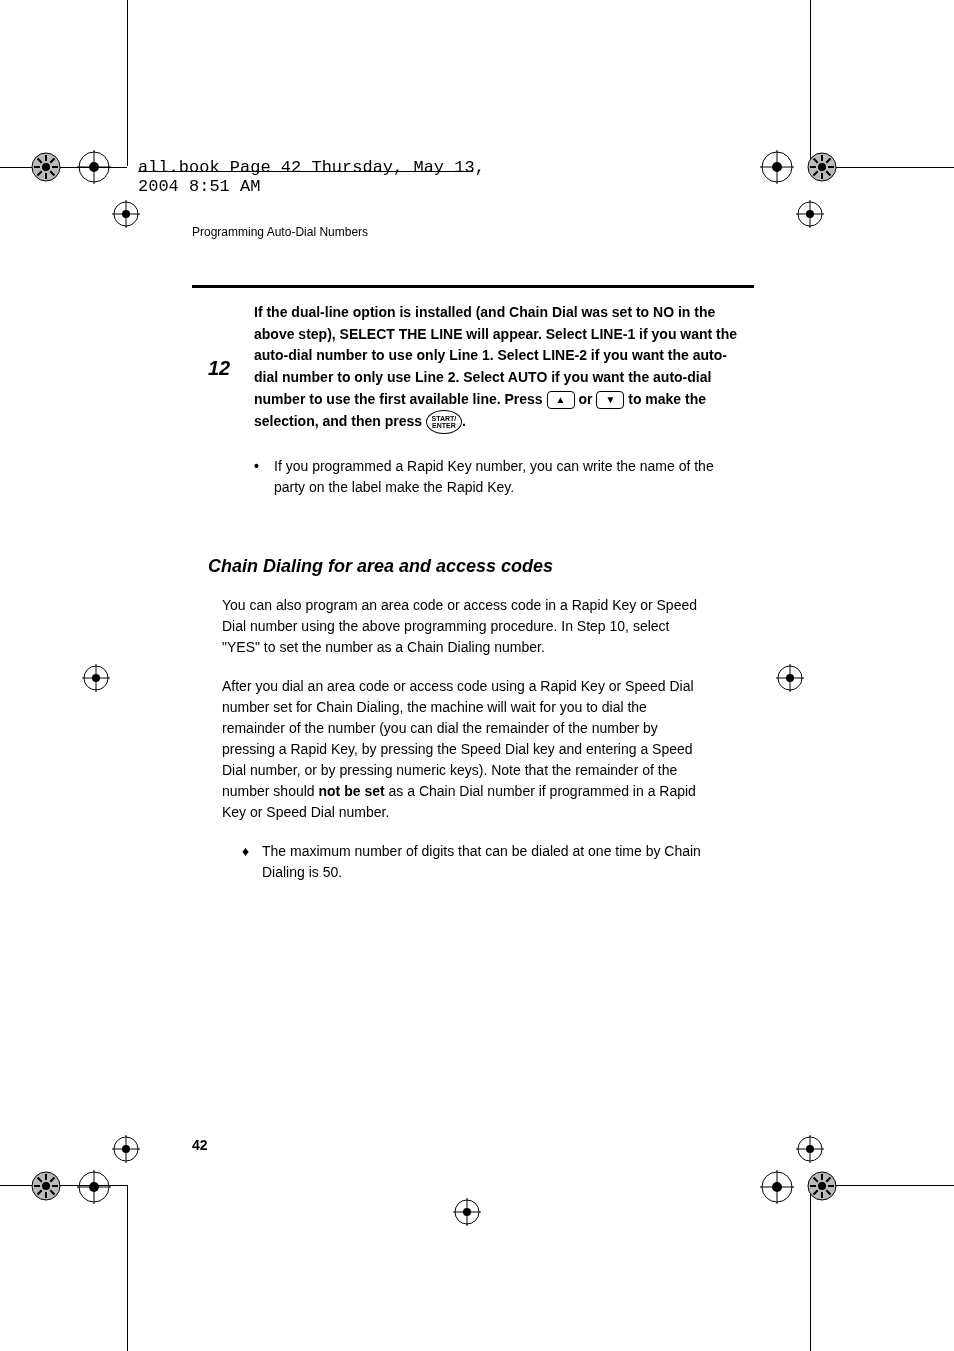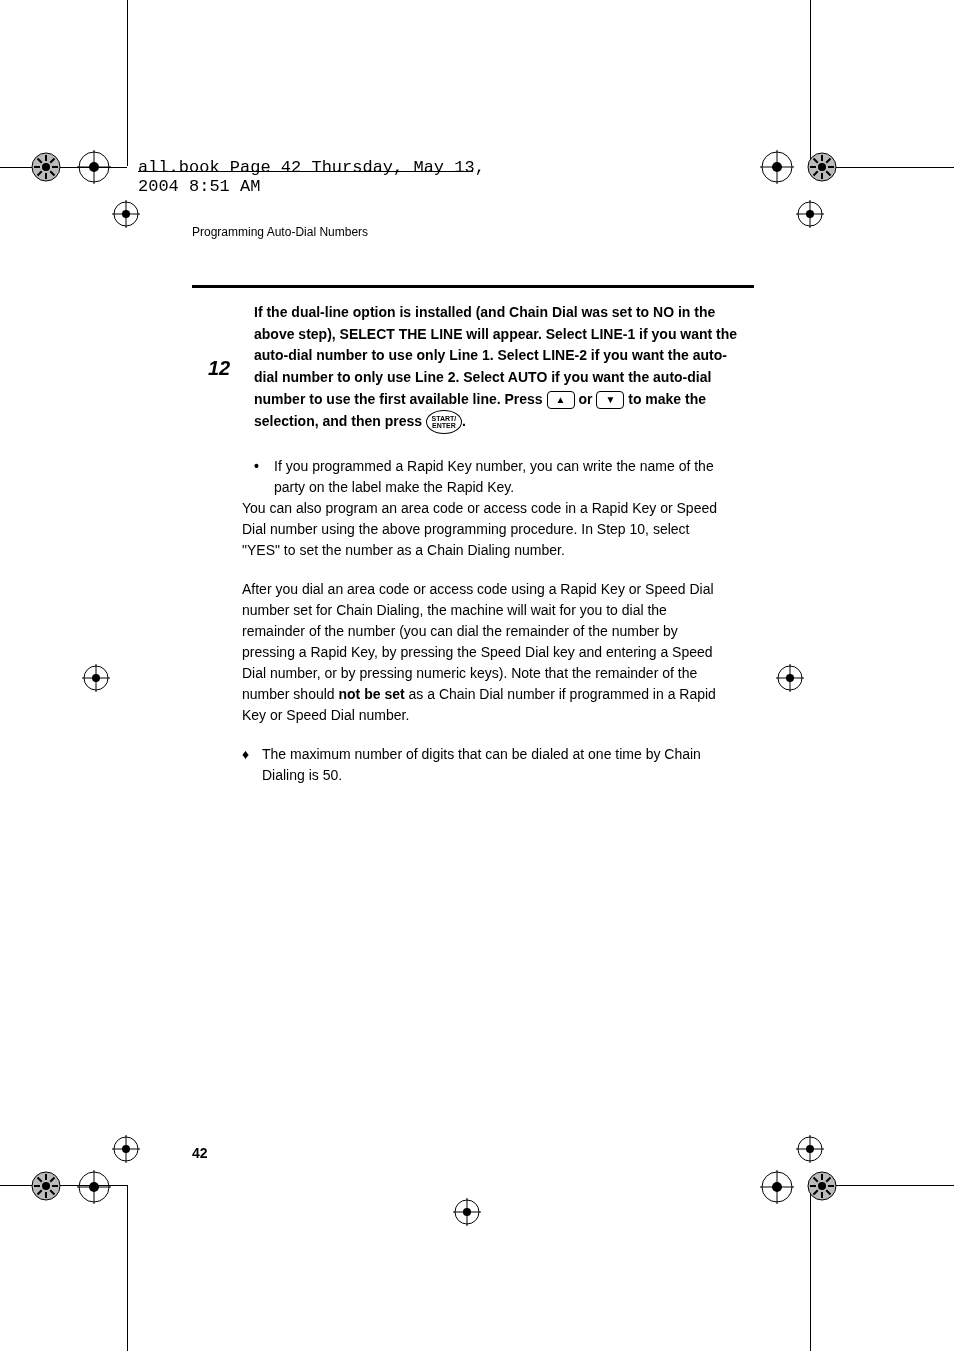--- a/index.html
+++ b/index.html
@@ -21,23 +21,23 @@
   .key-tri.down::before{content:"▼";}
   .key-oval{border:1.5px solid #000;border-radius:50%;width:34px;height:22px;font-size:7px;font-weight:bold;text-align:center;line-height:1;display:inline-flex;flex-direction:column;align-items:center;justify-content:center;}
   .stop-wrap{display:inline-flex;flex-direction:column;align-items:center;vertical-align:middle;line-height:1;}
   .stop-lbl{font-size:8px;font-weight:bold;margin-bottom:1px;}
   .stop-btn{border:1.5px solid #000;border-radius:50%;width:22px;height:22px;display:flex;align-items:center;justify-content:center;}
   .stop-btn-inner{border:1.2px solid #000;border-radius:50%;width:14px;height:14px;display:flex;align-items:center;justify-content:center;font-size:8px;}
   .sub-bullet{display:flex;margin-left:46px;margin-top:4px;font-size:14px;line-height:1.5;}
   .sub-bullet .bul{width:20px;flex:0 0 20px;font-weight:bold;}
   .diamond-bullet .bul{width:20px;flex:0 0 20px;}
   .h2{font-size:18px;font-style:italic;font-weight:bold;margin:58px 0 18px 0;}
-  .para{font-size:14px;line-height:1.5;margin:0 0 18px 34px;width:488px;}
+  .para{font-size:14px;line-height:1.5;margin:0 0 18px 14px;width:488px;}
   .diamond-bullet{display:flex;margin-left:34px;font-size:14px;line-height:1.5;width:488px;}
-  .page-num{position:absolute;left:192px;top:1137px;font-weight:bold;font-size:14px;margin-top:8px;}
+  .page-num{position:absolute;left:192px;top:1137px;font-weight:bold;font-size:14px;}
   svg.reg-mark{display:block;}
 </style>
 </head>
 <body>
 
 <div class="page">
 
   <div class="crop-line" style="top:167px;left:0;width:127px;height:1px;"></div>
   <div class="crop-line" style="top:0;left:127px;width:1px;height:166px;"></div>
   <div class="crop-line" style="top:167px;left:810px;width:144px;height:1px;"></div>
@@ -187,20 +187,21 @@
           </span><span>.</span>
       </div>
     </div>
 
 
     <div class="sub-bullet">
       <div class="bul">•</div>
       <div>If you programmed a Rapid Key number, you can write the name of the party on the label make the Rapid Key.</div>
     </div>
 
+    <div class="h2">Chain Dialing for area and access codes</div>
 
     <div class="para">You can also program an area code or access code in a Rapid Key or Speed Dial number using the above programming procedure. In Step 10, select "YES" to set the number as a Chain Dialing number.</div>
 
     <div class="para">
       <span>After you dial an area code or access code using a Rapid Key or Speed Dial number set for Chain Dialing, the machine will wait for you to dial the remainder of the number (you can dial the remainder of the number by pressing a Rapid Key, by pressing the Speed Dial key and entering a Speed Dial number, or by pressing numeric keys). Note that the remainder of the number should </span><b>not be set</b><span> as a Chain Dial number if programmed in a Rapid Key or Speed Dial number.</span>
     </div>
 
     <div class="diamond-bullet">
       <div class="bul">♦</div>
       <div>The maximum number of digits that can be dialed at one time by Chain Dialing is 50.</div>

